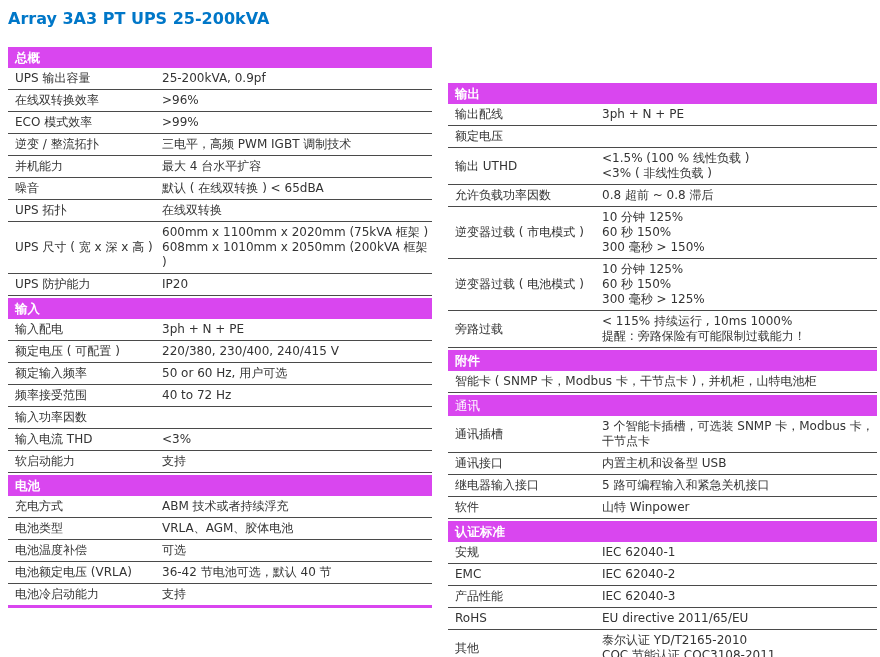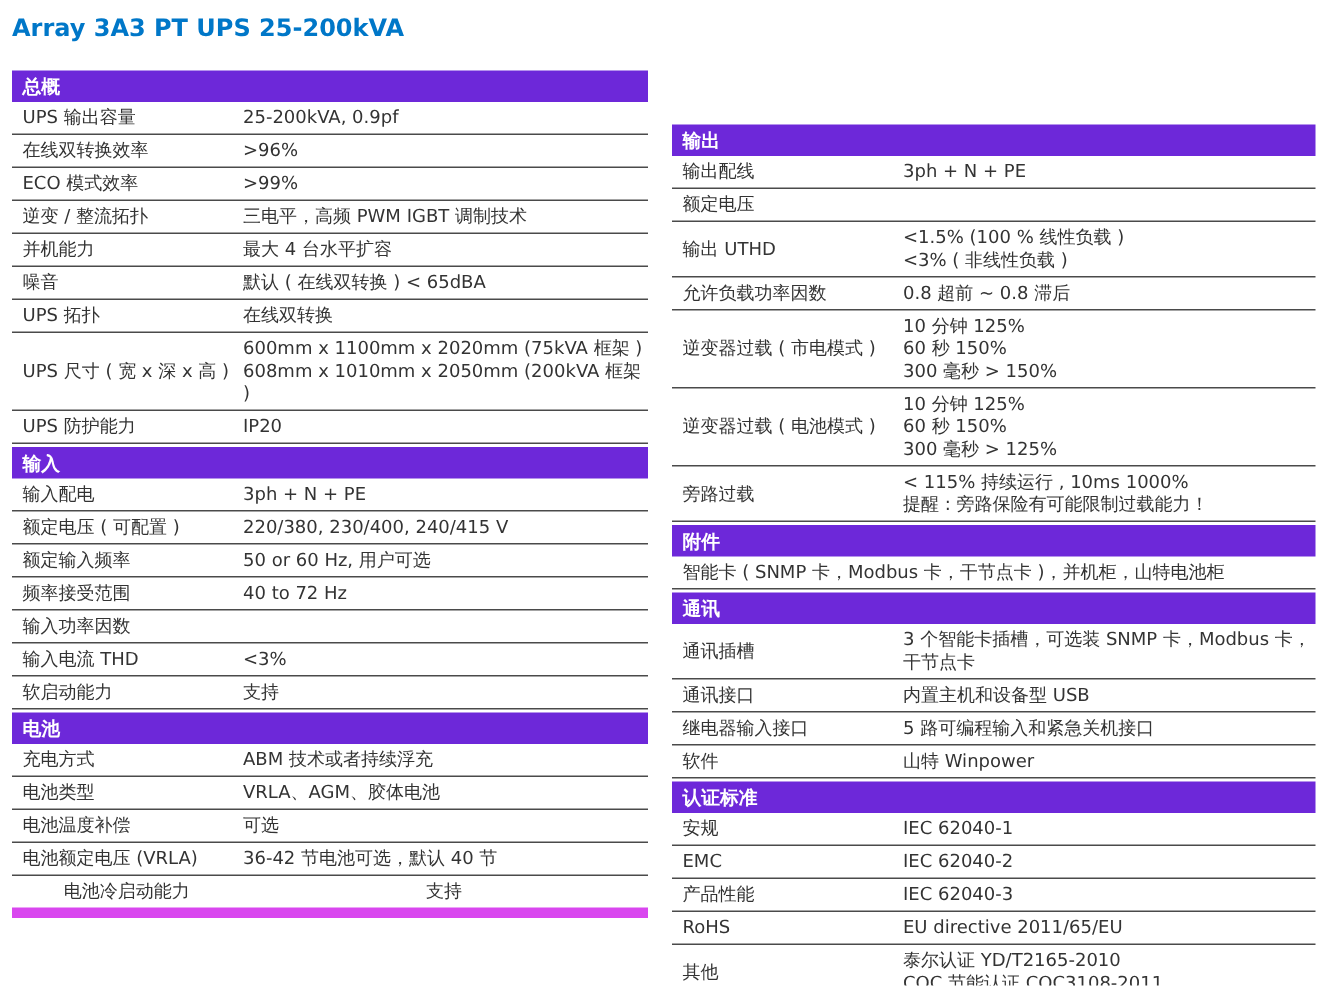--- a/index.html
+++ b/index.html
@@ -29,41 +29,41 @@
     display: flex;
     gap: 16px;
     margin-top: 16px;
     padding-left: 8px;
     align-items: flex-start;
   }
   .col-left  { width: 424px; flex: none; }
   .col-right { width: 429px; flex: none; margin-top: 36px; }
 
   .section-header {
-    background: #6d28d9;
+    background: #d946ef;
     color: #ffffff;
     font-size: 12.5px;
     font-weight: bold;
     height: 21px;
     line-height: 21px;
     padding-left: 7px;
     box-sizing: border-box;
   }
   .col > .section-header:not(:first-child) { margin-top: 2px; }
-  .section-header.light { font-weight: bold; }
+  .section-header.light { font-weight: normal; }
 
   .row {
     display: flex;
     align-items: center;
     border-bottom: 1px solid #4a4a4a;
     padding: 3px 0;
     font-size: 12px;
     box-sizing: border-box;
   }
-  .row:last-of-type { border-bottom: 7px solid #d946ef; text-align: center; }
+  .row:last-of-type { border-bottom: 3px solid #d946ef; }
   .row .label {
     width: 150px;
     flex: none;
     padding-left: 7px;
     padding-right: 4px;
     line-height: 15px;
     box-sizing: border-box;
   }
   .row .value {
     flex: 1;

